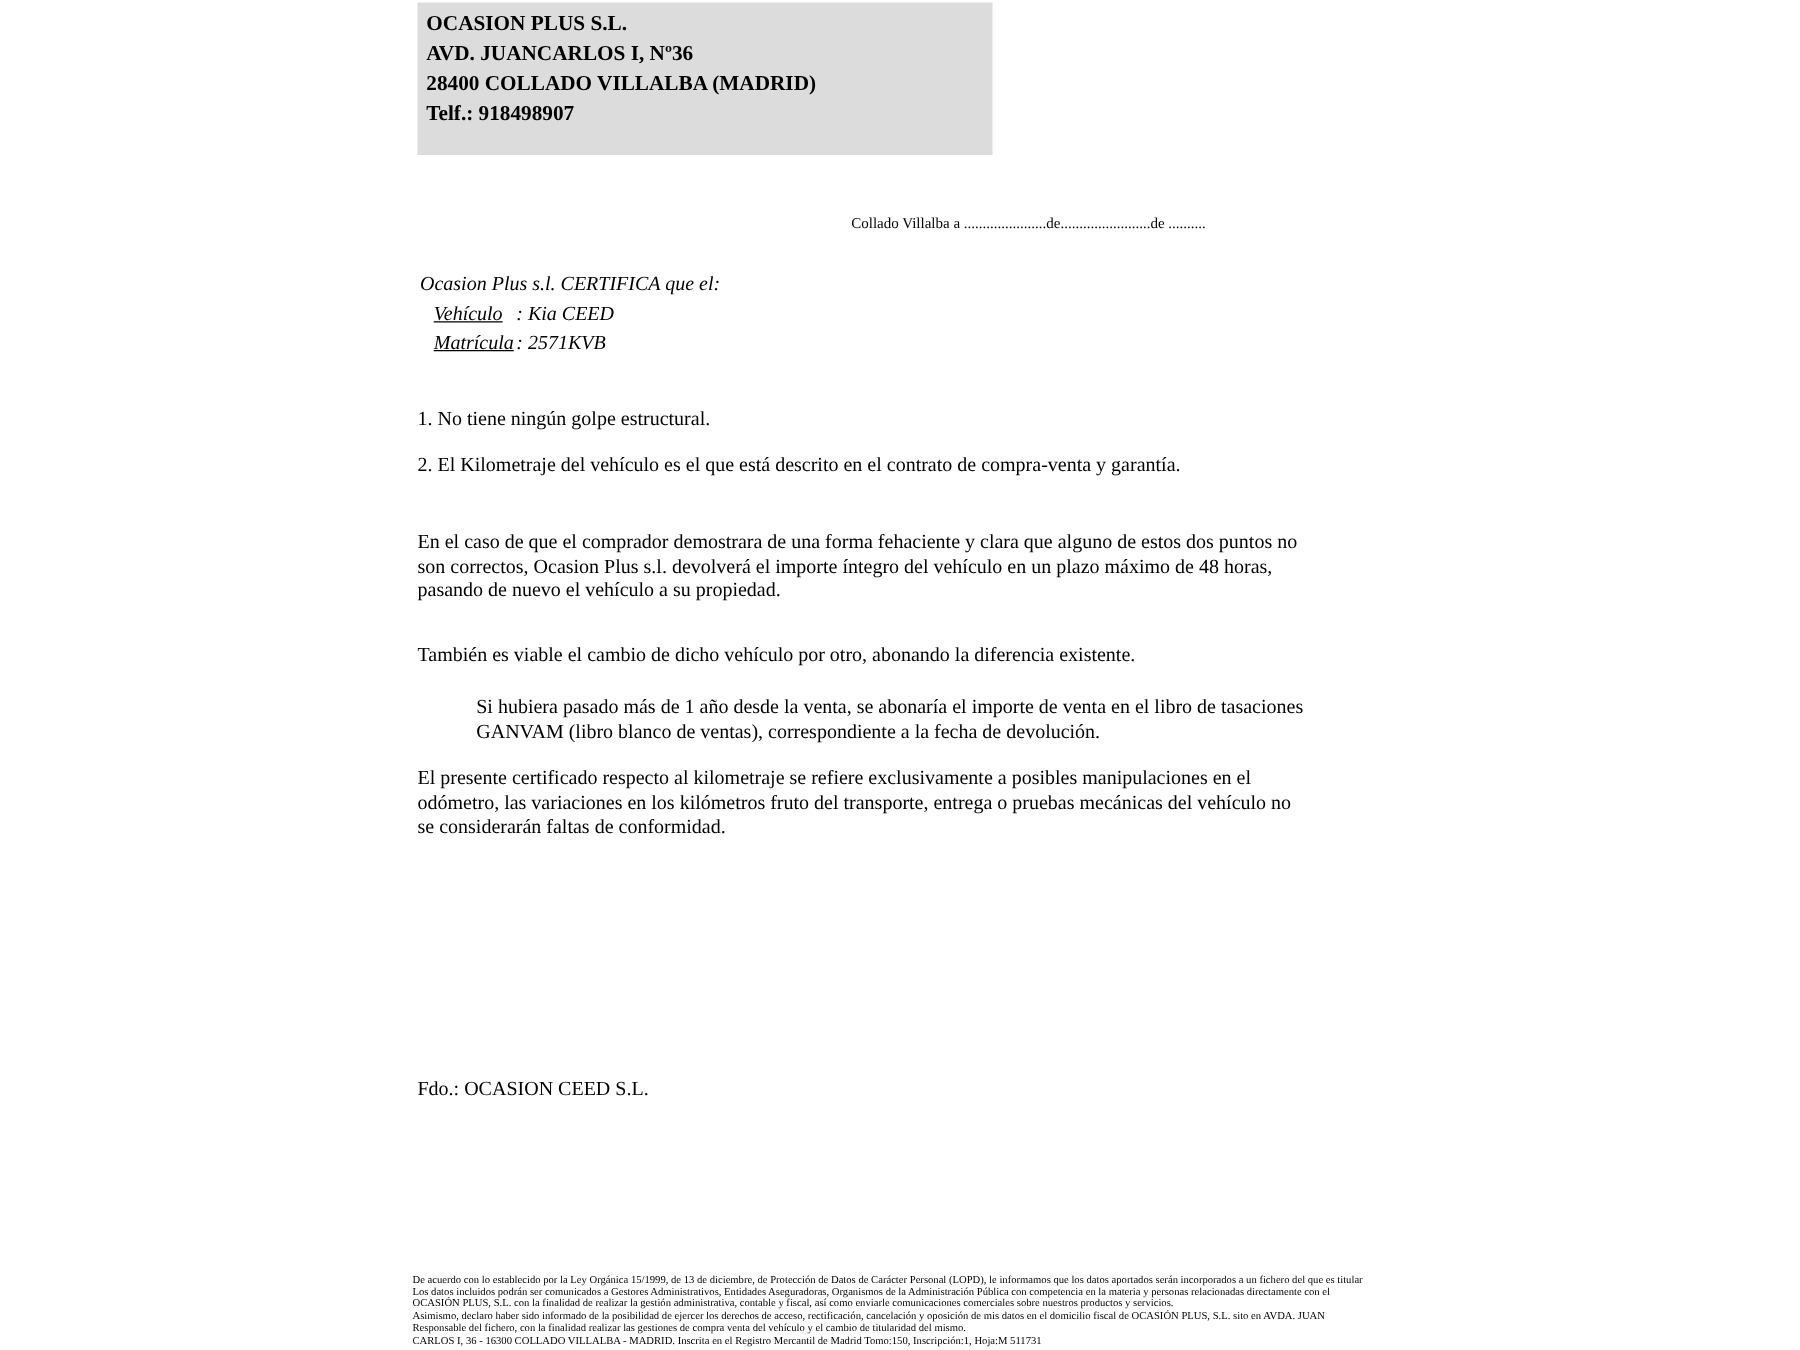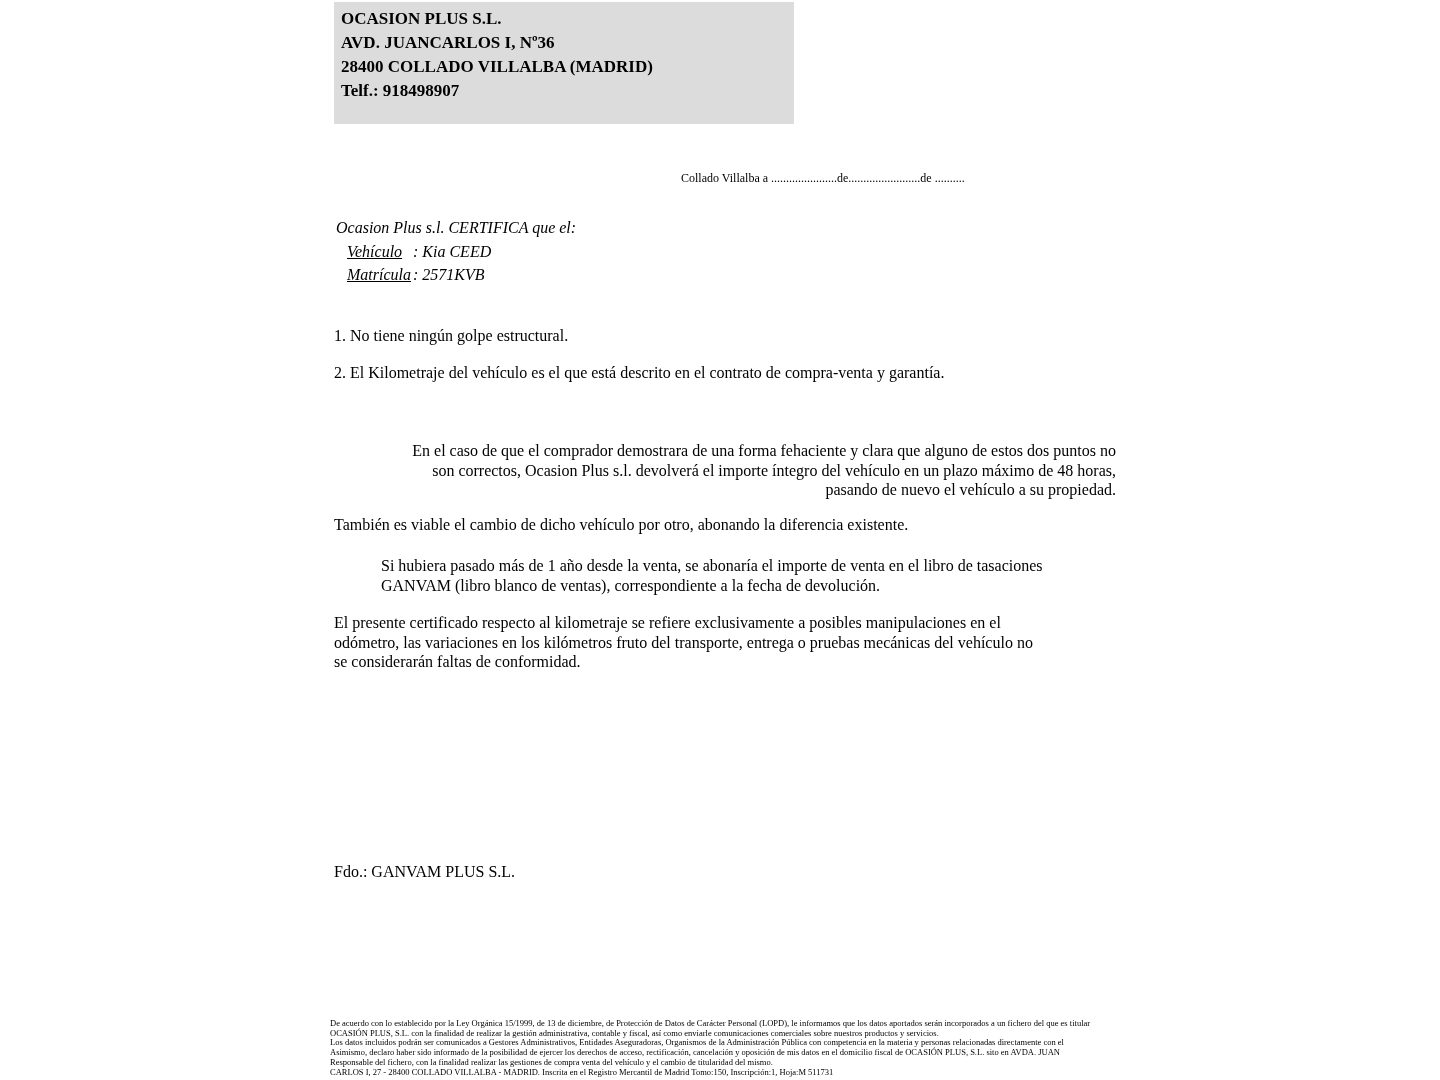--- a/index.html
+++ b/index.html
@@ -41,21 +41,21 @@
   .body-text {
     position: absolute;
     left: 334px;
     font-size: 16px;
     line-height: 19.5px;
     width: 782px;
     white-space: pre-line;
   }
   .pt1 { top: 326px; }
   .pt2 { top: 363px; }
-  .para1 { top: 441px; text-align: right; }
+  .para1 { top: 424px; }
   .para2 { top: 515px; }
   .para3 { top: 556px; margin-left: 47px; }
   .para4 { top: 613px; }
   .signature {
     position: absolute;
     left: 334px; top: 863px;
     font-size: 16px;
   }
   .legal-footer {
     position: absolute;
@@ -92,24 +92,24 @@
   <div class="body-text para1">En el caso de que el comprador demostrara de una forma fehaciente y clara que alguno de estos dos puntos no
 son correctos, Ocasion Plus s.l. devolverá el importe íntegro del vehículo en un plazo máximo de 48 horas,
 pasando de nuevo el vehículo a su propiedad.</div>
   <div class="body-text para2">También es viable el cambio de dicho vehículo por otro, abonando la diferencia existente.</div>
   <div class="body-text para3">Si hubiera pasado más de 1 año desde la venta, se abonaría el importe de venta en el libro de tasaciones
 GANVAM (libro blanco de ventas), correspondiente a la fecha de devolución.</div>
   <div class="body-text para4">El presente certificado respecto al kilometraje se refiere exclusivamente a posibles manipulaciones en el
 odómetro, las variaciones en los kilómetros fruto del transporte, entrega o pruebas mecánicas del vehículo no
 se considerarán faltas de conformidad.</div>
 
-  <div class="signature">Fdo.: GANVAM PLUS S.L.</div>
+  <div class="signature">Fdo.: OCASION CEED S.L.</div>
 
   <div class="legal-footer">
     <div class="legal-line">De acuerdo con lo establecido por la Ley Orgánica 15/1999, de 13 de diciembre, de Protección de Datos de Carácter Personal (LOPD), le informamos que los datos aportados serán incorporados a un fichero del que es titular</div>
+    <div class="legal-line">Los datos incluidos podrán ser comunicados a Gestores Administrativos, Entidades Aseguradoras, Organismos de la Administración Pública con competencia en la materia y personas relacionadas directamente con el</div>
     <div class="legal-line">OCASIÓN PLUS, S.L. con la finalidad de realizar la gestión administrativa, contable y fiscal, así como enviarle comunicaciones comerciales sobre nuestros productos y servicios.</div>
-    <div class="legal-line">Los datos incluidos podrán ser comunicados a Gestores Administrativos, Entidades Aseguradoras, Organismos de la Administración Pública con competencia en la materia y personas relacionadas directamente con el</div>
     <div class="legal-line">Asimismo, declaro haber sido informado de la posibilidad de ejercer los derechos de acceso, rectificación, cancelación y oposición de mis datos en el domicilio fiscal de OCASIÓN PLUS, S.L. sito en AVDA. JUAN</div>
     <div class="legal-line">Responsable del fichero, con la finalidad realizar las gestiones de compra venta del vehículo y el cambio de titularidad del mismo.</div>
-    <div class="legal-line">CARLOS I, 27 - 28400 COLLADO VILLALBA - MADRID. Inscrita en el Registro Mercantil de Madrid Tomo:150, Inscripción:1, Hoja:M 511731</div>
+    <div class="legal-line">CARLOS I, 36 - 16300 COLLADO VILLALBA - MADRID. Inscrita en el Registro Mercantil de Madrid Tomo:150, Inscripción:1, Hoja:M 511731</div>
   </div>
 
 </div>
 
 </body></html>

